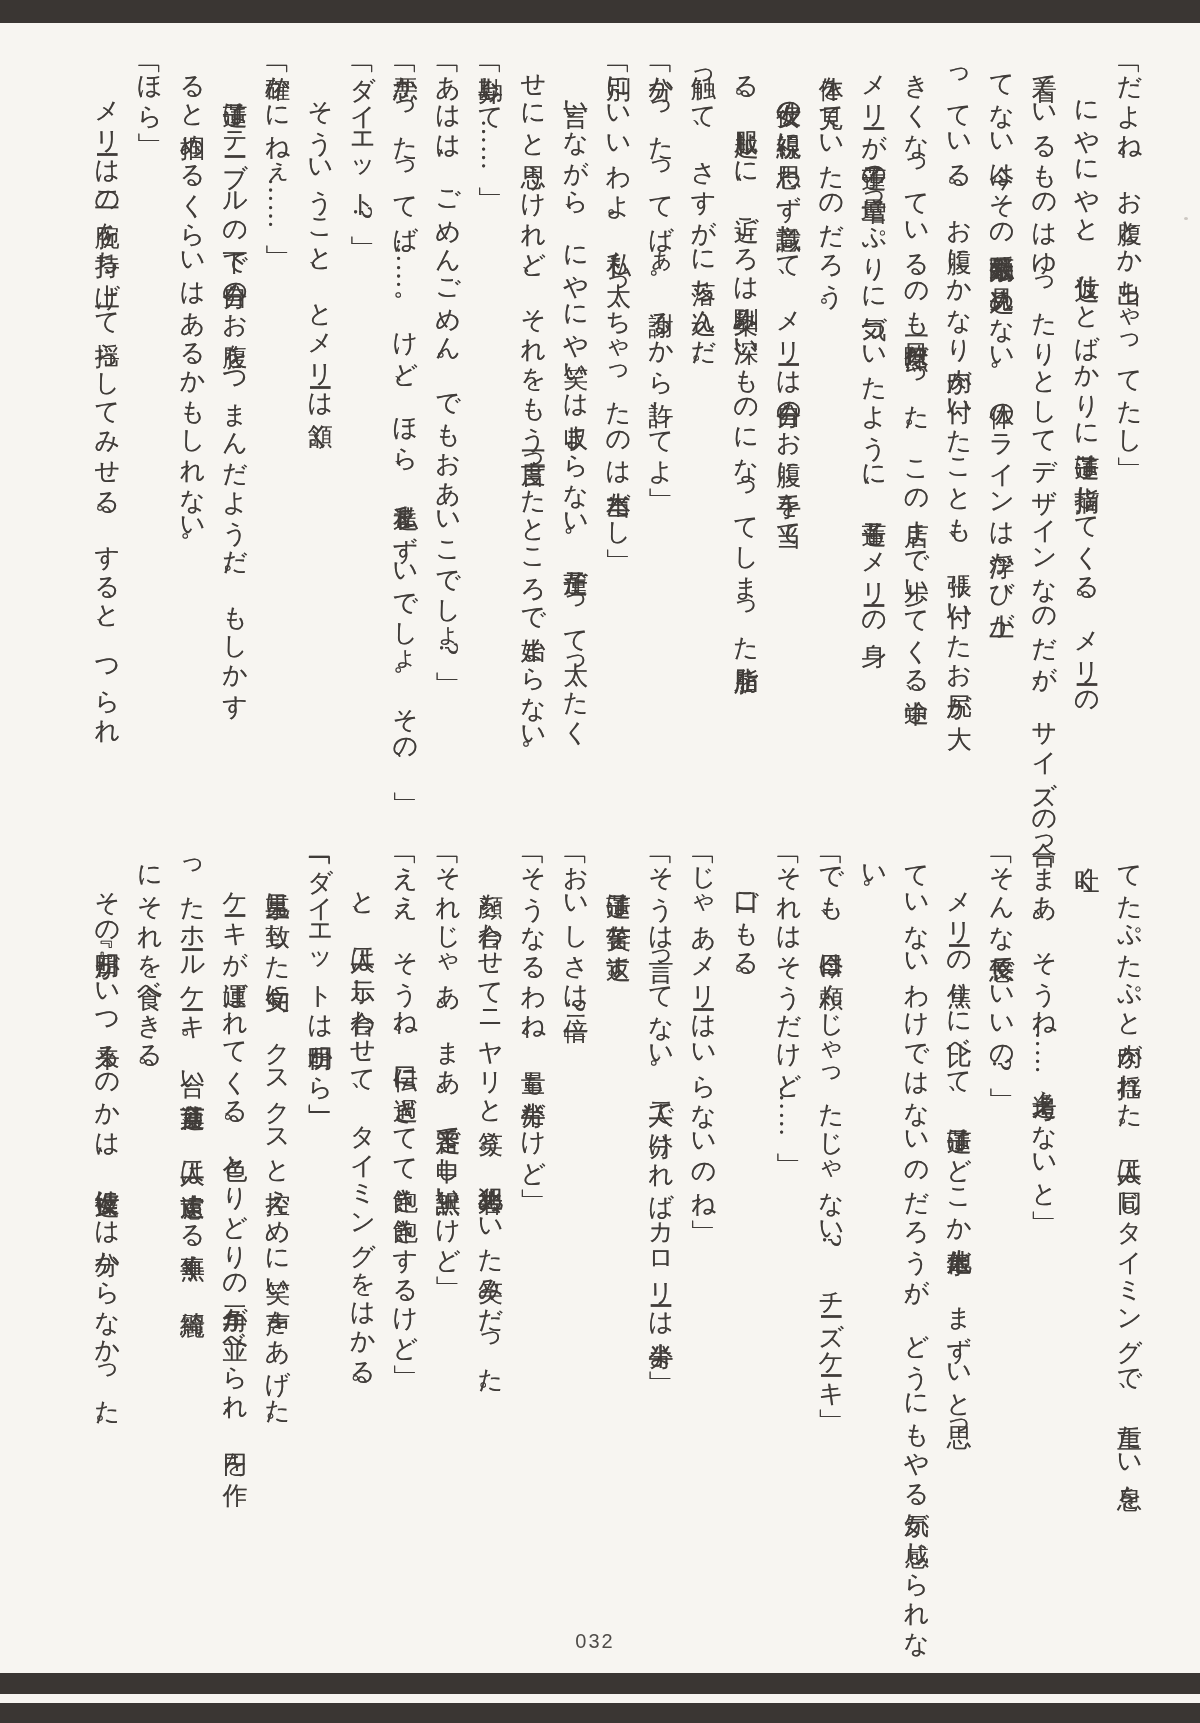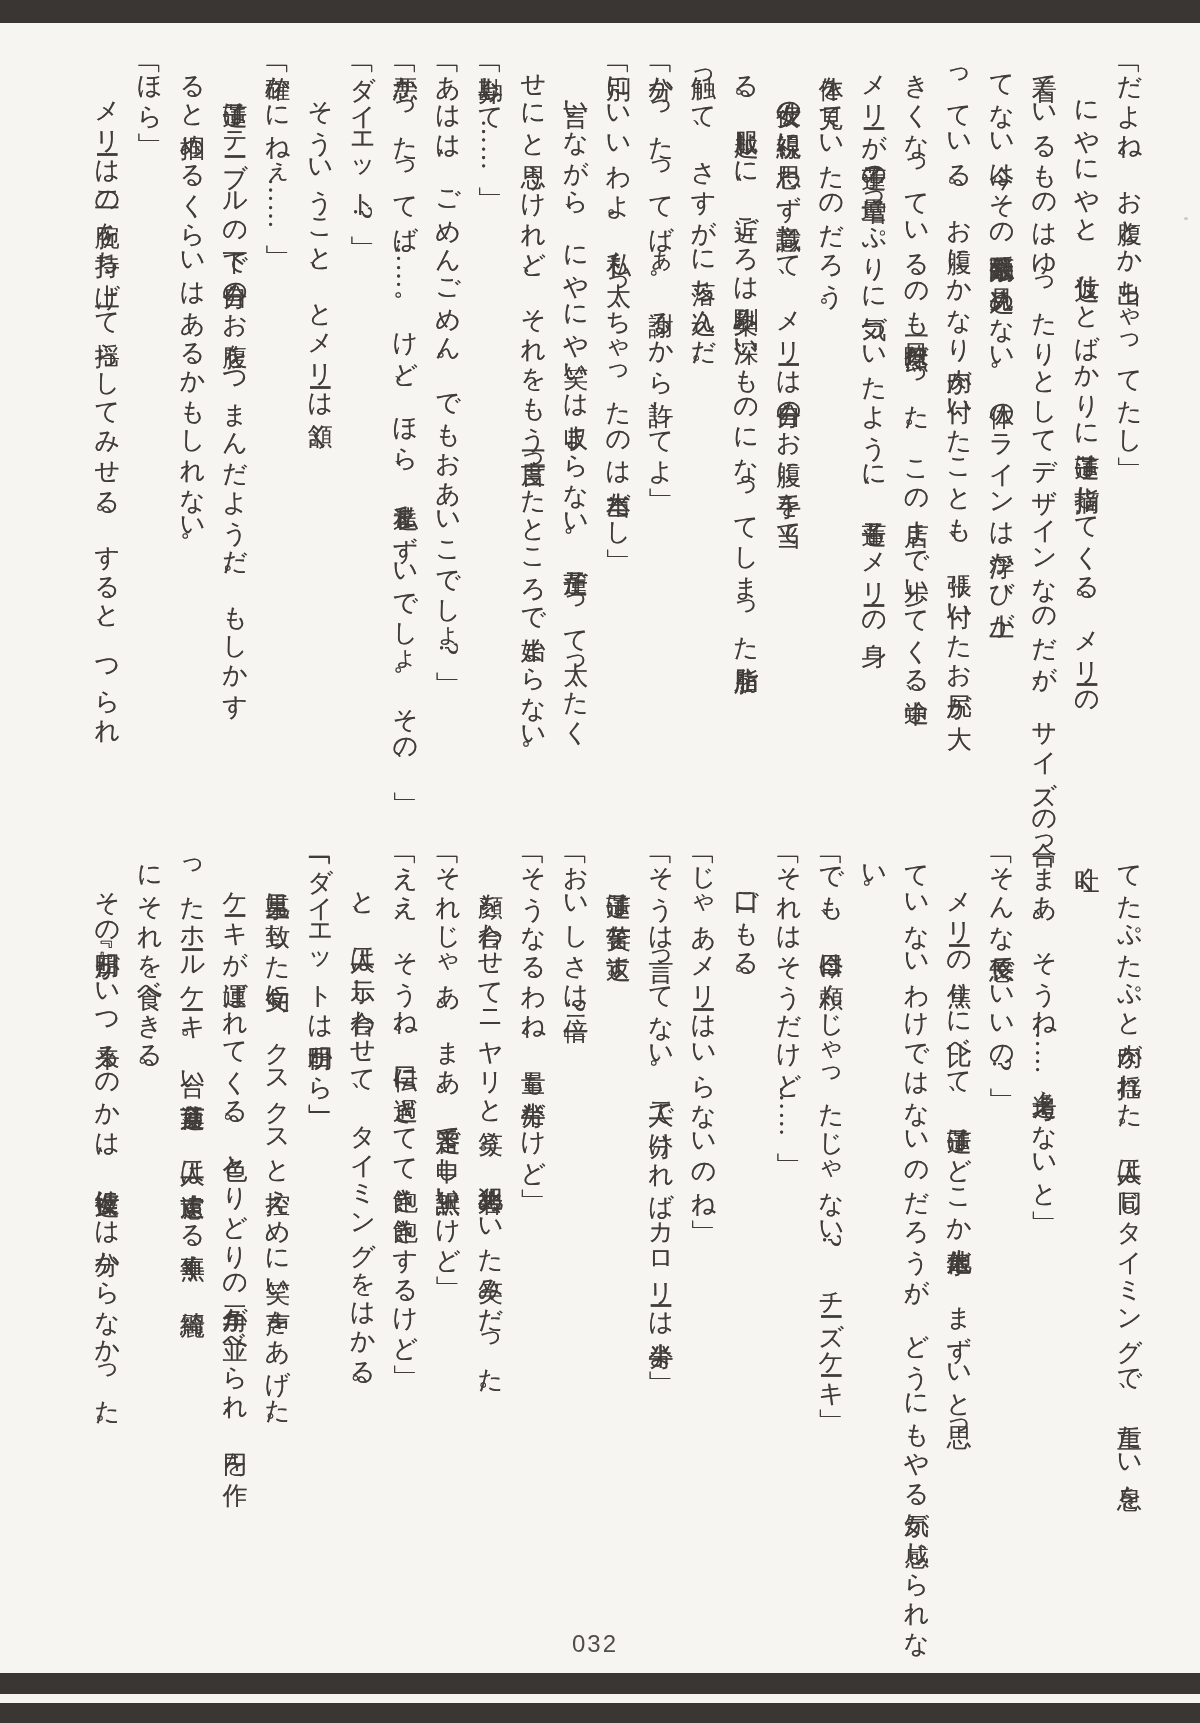--- a/index.html
+++ b/index.html
@@ -38,21 +38,21 @@
   }
   .dan.upper { top: 57px;  height: 756px; }
   .dan.lower { top: 848px; height: 756px; }
   .col { overflow: visible; }
 
   .page-number {
     position: absolute;
     top: 1630px; left: 0; right: 10px;
     text-align: center;
     font-family: "Liberation Sans", "DejaVu Sans", sans-serif;
-    font-size: 24px;
+    font-size: 20px;
     letter-spacing: 2px;
     color: #4f4c49;
   }
 
   
   .speck {
     position: absolute;
     background: #9a9189; opacity: 0.45;
     border-radius: 50%;
   }

